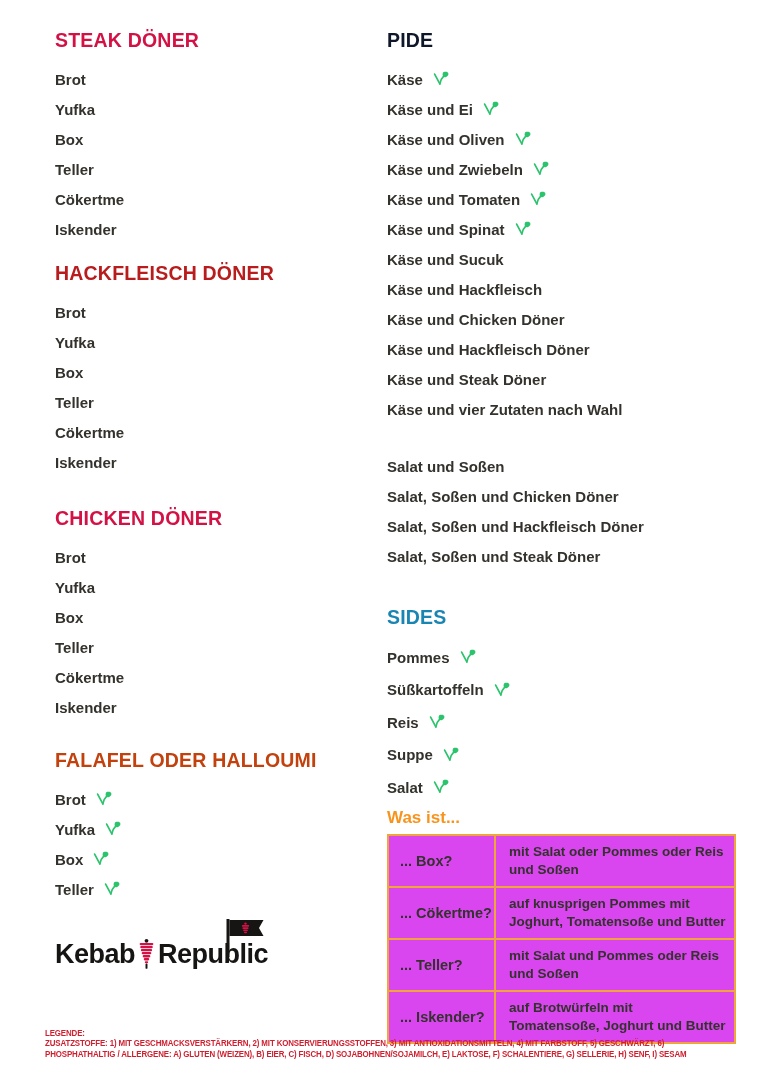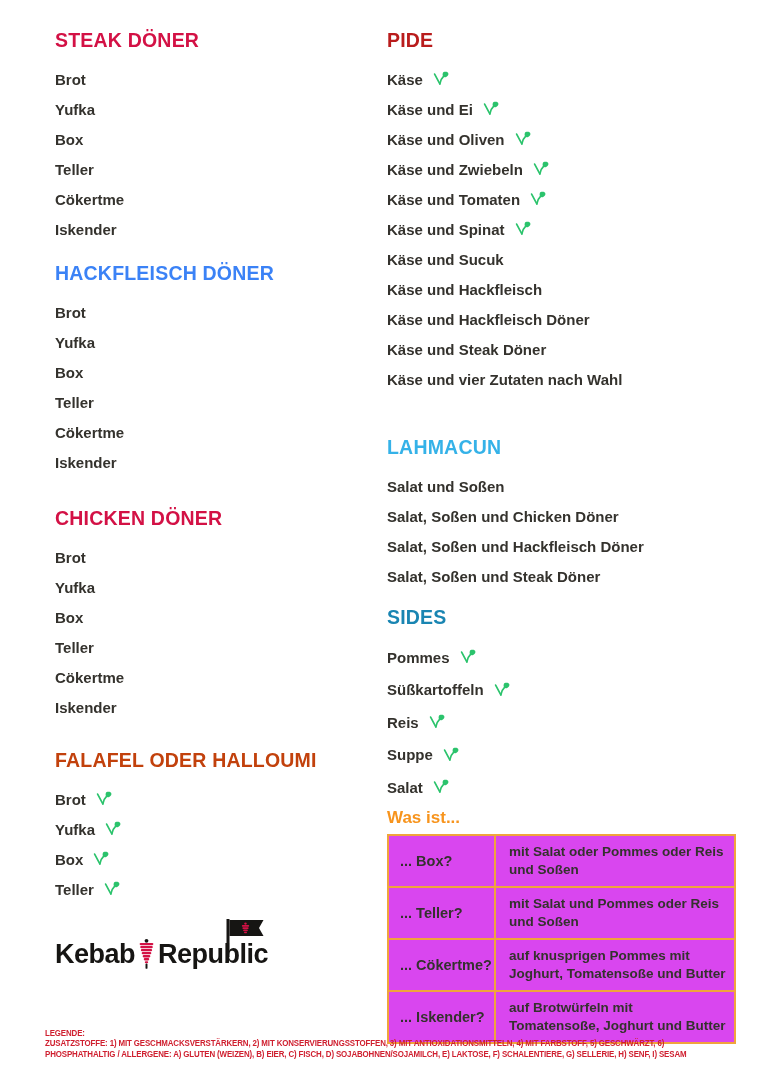--- a/index.html
+++ b/index.html
@@ -121,21 +121,21 @@
           </li>
           <li class="menu-item">
             <span class="item-label">Cökertme</span>
           </li>
           <li class="menu-item">
             <span class="item-label">Iskender</span>
           </li>
         </ul>
       </div>
       <div class="menu-section" id="sec-hackfleisch-doener">
-        <h2 class="section-title" style="color: #3b82f6; text-align: right;">HACKFLEISCH DÖNER</h2>
+        <h2 class="section-title" style="color: #b91c1c; text-align: right;">HACKFLEISCH DÖNER</h2>
         <ul class="item-list">
           <li class="menu-item">
             <span class="item-label">Brot</span>
           </li>
           <li class="menu-item">
             <span class="item-label">Yufka</span>
           </li>
           <li class="menu-item">
             <span class="item-label">Box</span>
           </li>
@@ -223,35 +223,35 @@
   <div class="col col-right" id="col-right">
 
     <div class="was-ist">
       <h2 class="wi-title">Was ist...</h2>
       <div class="wi-table" id="wi-table">
           <div class="wi-row">
             <div class="wi-term">... Box?</div>
             <div class="wi-desc">mit Salat oder Pommes oder Reis und Soßen</div>
           </div>
           <div class="wi-row">
+            <div class="wi-term">... Cökertme?</div>
+            <div class="wi-desc">auf knusprigen Pommes mit Joghurt, Tomatensoße und Butter</div>
+          </div>
+          <div class="wi-row">
             <div class="wi-term">... Teller?</div>
             <div class="wi-desc">mit Salat und Pommes oder Reis und Soßen</div>
-          </div>
-          <div class="wi-row">
-            <div class="wi-term">... Cökertme?</div>
-            <div class="wi-desc">auf knusprigen Pommes mit Joghurt, Tomatensoße und Butter</div>
           </div>
           <div class="wi-row">
             <div class="wi-term">... Iskender?</div>
             <div class="wi-desc">auf Brotwürfeln mit Tomatensoße, Joghurt und Butter</div>
           </div>
         </div>
     </div>
   <div class="menu-section" id="sec-pide">
-        <h2 class="section-title" style="color: #b91c1c;">PIDE</h2>
+        <h2 class="section-title" style="color: #0f172a;">PIDE</h2>
         <ul class="item-list">
           <li class="menu-item">
             <span class="item-label">Käse</span>
             <span class="leaf">
               <svg width="17" height="16" viewBox="0 0 26 24" aria-hidden="true">
                 <path d="M4 4.5 Q8.5 13 12 19.5" fill="none" stroke="currentColor" stroke-width="2.6" stroke-linecap="round"></path>
                 <path d="M12 19.5 Q13.8 11.5 18.5 7" fill="none" stroke="currentColor" stroke-width="2.6" stroke-linecap="round"></path>
                 <path d="M17.2 1.8 C20.8 0.2 24.6 1.2 25 3.4 C25.5 6.2 22.6 9.3 19.4 9.3 C16.4 9.3 15.2 5.3 17.2 1.8 Z" fill="currentColor"></path>
               </svg>
             </span>
@@ -306,32 +306,34 @@
               </svg>
             </span>
           </li>
           <li class="menu-item">
             <span class="item-label">Käse und Sucuk</span>
           </li>
           <li class="menu-item">
             <span class="item-label">Käse und Hackfleisch</span>
           </li>
           <li class="menu-item">
+            <span class="item-label">Käse und Chicken Döner</span>
+          </li>
+          <li class="menu-item">
             <span class="item-label">Käse und Hackfleisch Döner</span>
           </li>
           <li class="menu-item">
             <span class="item-label">Käse und Steak Döner</span>
           </li>
           <li class="menu-item">
             <span class="item-label">Käse und vier Zutaten nach Wahl</span>
           </li>
         </ul>
       </div>
       <div class="menu-section" id="sec-lahmacun">
-        <h2 class="section-title" style="color: rgb(53, 178, 232);">LAHMACUN</h2>
         <ul class="item-list">
           <li class="menu-item">
             <span class="item-label">Salat und Soßen</span>
           </li>
           <li class="menu-item">
             <span class="item-label">Salat, Soßen und Chicken Döner</span>
           </li>
           <li class="menu-item">
             <span class="item-label">Salat, Soßen und Hackfleisch Döner</span>
           </li>

